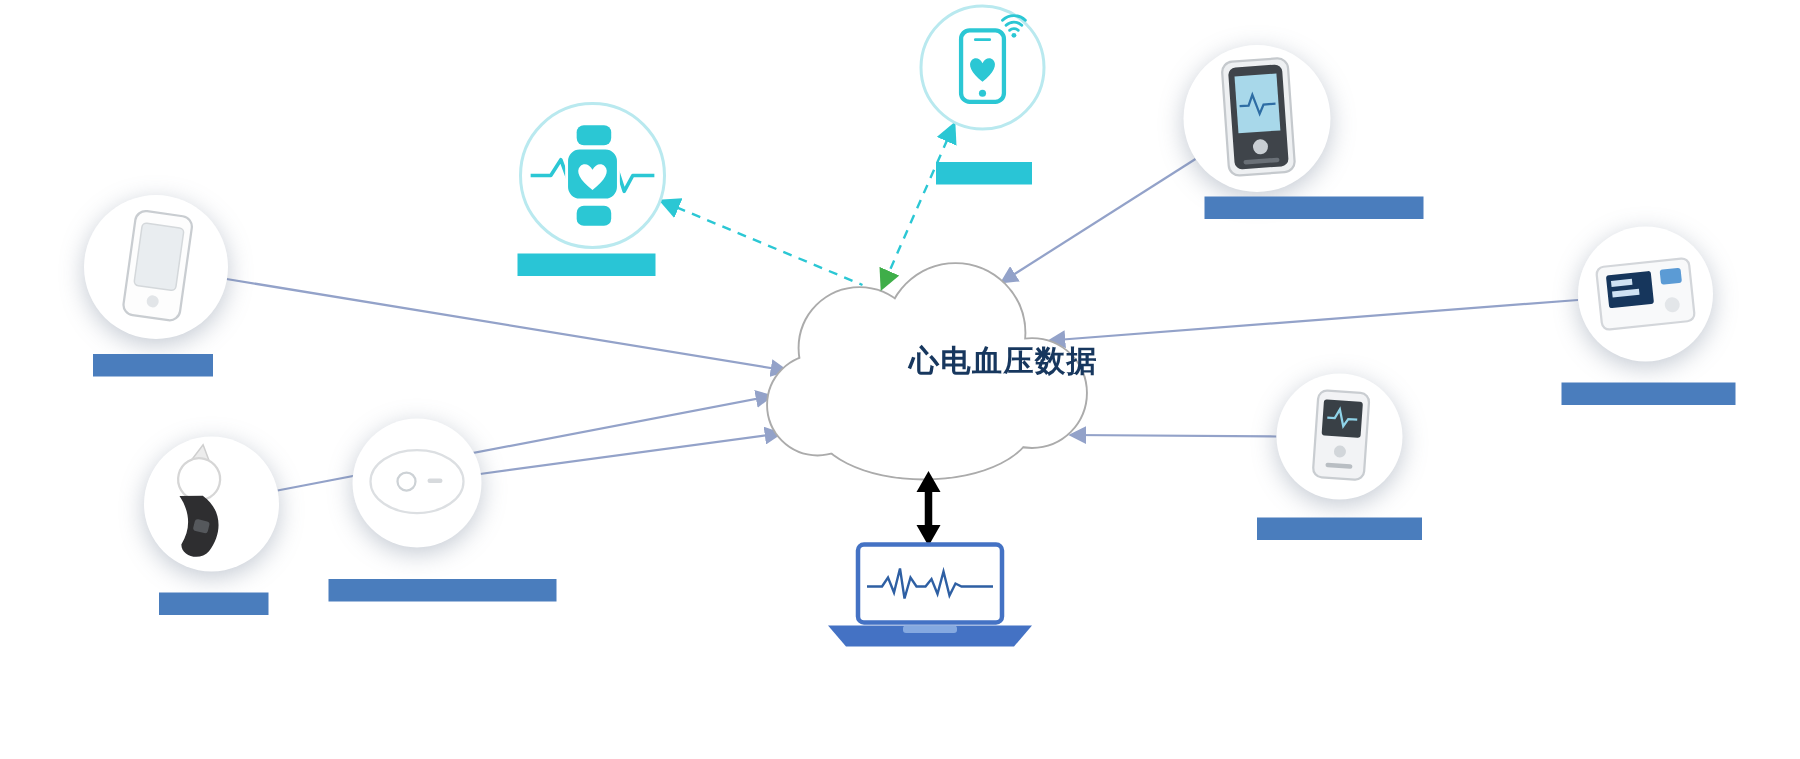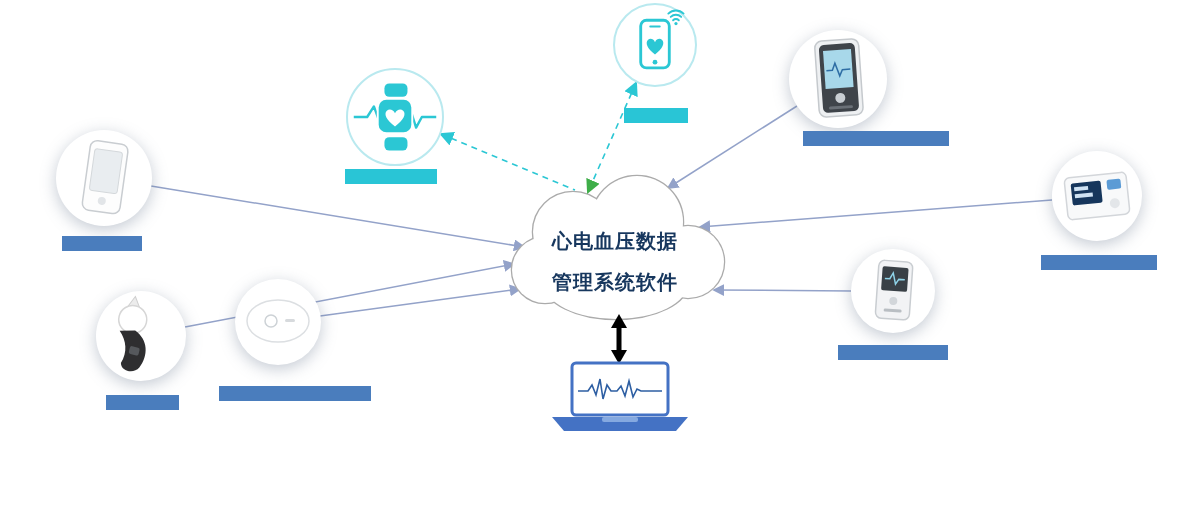--- a/index.html
+++ b/index.html
@@ -1,17 +1,17 @@
 <!DOCTYPE html>
 <html><head>
 <meta charset="utf-8">
 <style>
   * { margin:0; padding:0; box-sizing:border-box; }
   html,body { background:#ffffff; font-family:"Liberation Sans", sans-serif; }
-  .stage { position:relative; width:1200px; height:506px; background:#ffffff; overflow:hidden; }
+  .stage { position:relative; width:1200px; height:506px; background:#ffffff; overflow:hidden;text-align:right; }
   .layer { position:absolute; left:0; top:0; }
   .node {
     position:absolute; border-radius:50%; background:#fff;
     box-shadow:0 4px 16px rgba(100,115,140,.38);
     display:flex; align-items:center; justify-content:center;
   }
   .icon-circle {
     position:absolute; border-radius:50%; background:#fff;
     border:2px solid #b9e9ef;
     display:flex; align-items:center; justify-content:center;
@@ -83,21 +83,20 @@
     <g>
       <rect x="572" y="363" width="96" height="52" rx="4" fill="#ffffff" stroke="#4472c4" stroke-width="3"></rect>
       <polyline points="578,391 588,391 592,385 596,395 600,379 603,399 607,385 611,391 617,391 621,386 625,396 629,381 633,397 637,389 641,391 651,391 662,391" fill="none" stroke="#2e5fa3" stroke-width="1.6"></polyline>
       <path d="M552 417 L688 417 L676 431 L564 431 Z" fill="#4472c4"></path>
       <rect x="602" y="417" width="36" height="5" rx="2" fill="#85a9e0"></rect>
     </g>
   </svg>
 
   <div class="cloud-text">
     <div>心电血压数据</div>
-    <div>管理系统软件</div>
   </div>
 
   <div class="icon-circle" style="left:346px; top:68px; width:98px; height:98px;">
     <svg width="98" height="98" viewBox="0 0 98 98">
       <polyline points="6,49 20,49 27,38 35,60 42,49 58,49 64,38 71,60 77,49 92,49" fill="none" stroke="#2bc7d4" stroke-width="2.5" stroke-linejoin="round"></polyline>
       <rect x="38" y="14" width="24" height="14" rx="5" fill="#2bc7d4"></rect>
       <rect x="38" y="70" width="24" height="14" rx="5" fill="#2bc7d4"></rect>
       <rect x="31" y="30" width="36" height="36" rx="9" fill="#2bc7d4" stroke="#ffffff" stroke-width="2"></rect>
       <path d="M49 59 C 40 52 37 46 40.5 42.5 C 43 40 47 41 49 45 C 51 41 55 40 57.5 42.5 C 61 46 58 52 49 59 Z" fill="#ffffff"></path>
     </svg>

